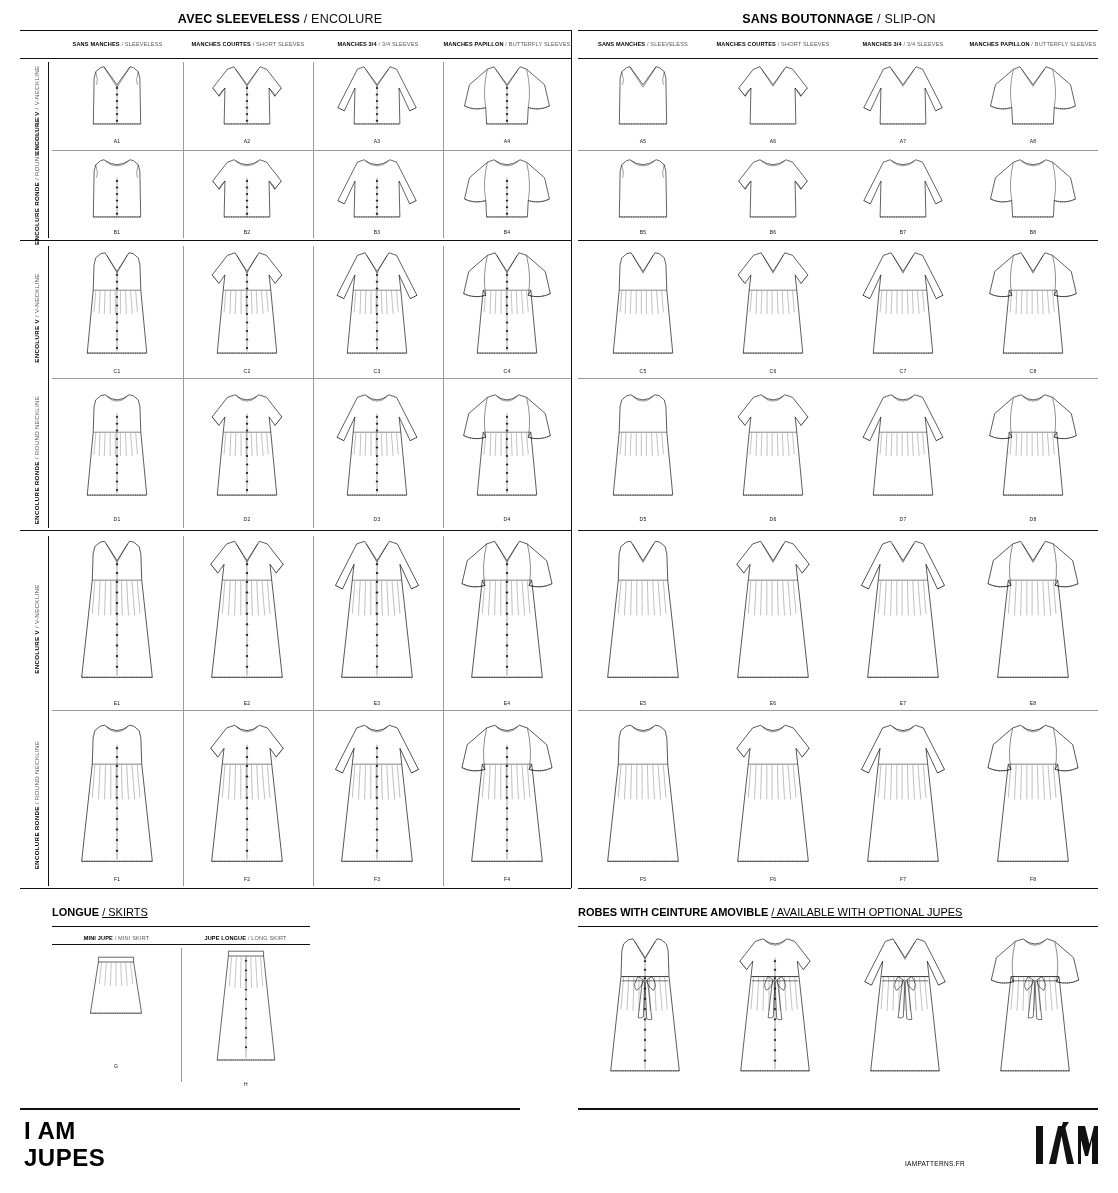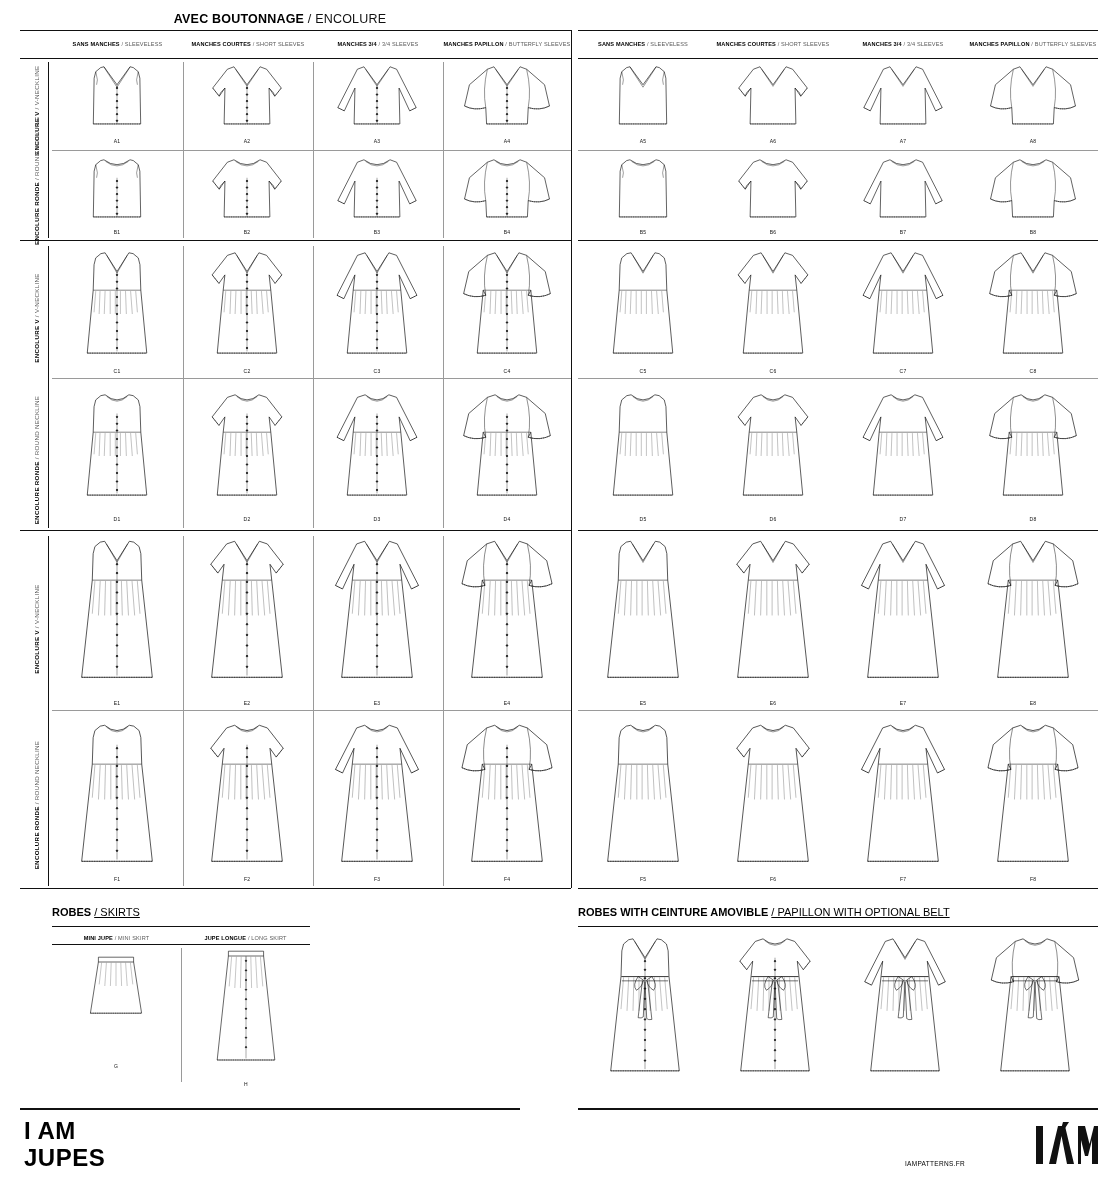--- a/index.html
+++ b/index.html
@@ -74,22 +74,26 @@
   .footer-rule-l { position:absolute; left:20px; top:1108px; width:500px; height:2px; background:#111; }
   .footer-rule-r { position:absolute; left:578px; top:1108px; width:520px; height:2px; background:#111; }
 </style>
 </head>
 <body>
 
 <div class="page">
 
   <div class="hdr-row">
     <div class="hdr-left sec-title">
-      <b>AVEC BOUTONNAGE</b>
+      <b>AVEC SLEEVELESS</b>
       <span>/ ENCOLURE</span>
+    </div>
+    <div class="hdr-right sec-title">
+      <b>SANS BOUTONNAGE</b>
+      <span>/ SLIP-ON</span>
     </div>
   </div>
 
   <div class="vline" style="left:571px; top:30px; height:858px;"></div>
 
   <div class="hline" style="left:20px; top:30px; width:551px;"></div>
   <div class="hline" style="left:578px; top:30px; width:520px;"></div>
   <div class="hline" style="left:20px; top:58px; width:551px;"></div>
   <div class="hline" style="left:578px; top:58px; width:520px;"></div>
 
@@ -1088,21 +1092,21 @@
   <div class="code" style="left:850px; top:876px; width:106px;">F7</div>
 
   <div class="cell" style="left:980px; top:718px; width:106px; height:155px;">
     <svg width="106" height="155" viewBox="0 0 120 175">
         <use href="#g-long-bf-r"></use>
       </svg>
   </div>
   <div class="code" style="left:980px; top:876px; width:106px;">F8</div>
 
   <div class="sub-title" style="left:52px; top:906px;">
-    <b>ROBES</b>
+    <b>LONGUE</b>
     <span>/ SKIRTS</span>
   </div>
   <div class="hline" style="left:52px; top:926px; width:258px;"></div>
   <div class="hline" style="left:52px; top:944px; width:258px;"></div>
   <div class="vline thin" style="left:181px; top:948px; height:134px;"></div>
 
   <div class="colhdr" style="left:52px; top:935px; width:129px;">
     <b>MINI JUPE</b>
     <i>/ MINI SKIRT</i>
   </div>
@@ -1120,21 +1124,21 @@
 
   <div class="cell" style="left:198px; top:940px; width:96px; height:140px;">
     <svg width="96" height="140" viewBox="0 0 120 175">
         <use href="#g-skirt-long"></use>
       </svg>
   </div>
   <div class="code" style="left:198px; top:1081px; width:96px;">H</div>
 
   <div class="sub-title" style="left:578px; top:906px;">
     <b>ROBES WITH CEINTURE AMOVIBLE</b>
-    <span>/ PAPILLON WITH OPTIONAL BELT</span>
+    <span>/ AVAILABLE WITH OPTIONAL JUPES</span>
   </div>
   <div class="hline" style="left:578px; top:926px; width:520px;"></div>
 
   <div class="cell" style="left:592px; top:932px; width:106px; height:150px;">
     <svg width="106" height="150" viewBox="0 0 120 175">
       <use href="#g-long-sl-v"></use>
         <use href="#btn-long"></use>
         <use href="#belt-tie"></use>
     </svg>
   </div>

